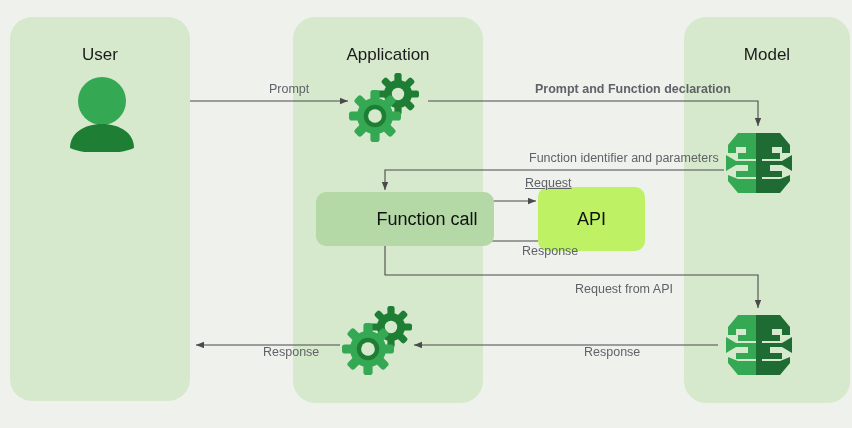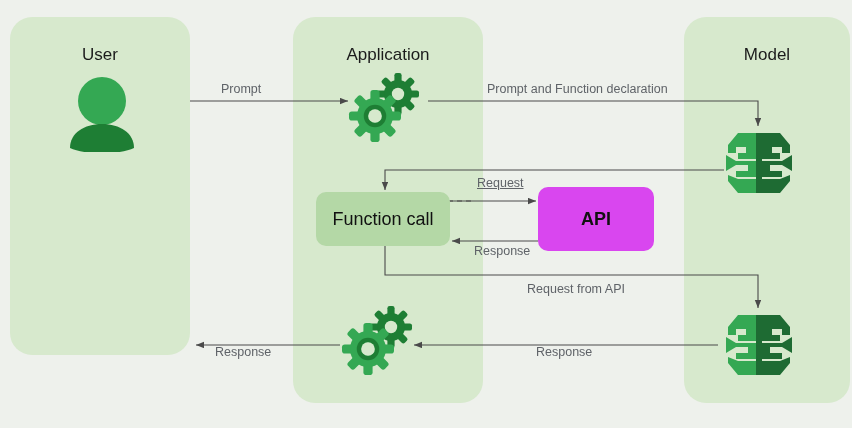--- a/index.html
+++ b/index.html
@@ -22,21 +22,21 @@
   }
   .panel-title {
     position: absolute;
     width: 100%;
     text-align: center;
     top: 28px;
     font-size: 17px;
     color: #1b1b1b;
     font-family: "Liberation Sans", sans-serif;
   }
-  #panel-user   { left: 10px;  top: 17px; width: 180px; height: 338px; }
+  #panel-user   { left: 10px;  top: 17px; width: 180px; height: 384px; }
   #panel-app    { left: 293px; top: 17px; width: 190px; height: 386px; }
   #panel-model  { left: 684px; top: 17px; width: 166px; height: 386px; }
 
   .svg-layer {
     position: absolute;
     left: 0; top: 0;
     width: 852px; height: 428px;
   }
 
   .box {
@@ -45,33 +45,34 @@
     display: flex;
     align-items: center;
     justify-content: center;
     font-size: 18px;
     color: #111;
     font-family: "Liberation Sans", sans-serif;
   }
   #box-function-call {
     left: 316px; top: 192px; width: 134px; height: 54px;
     background: #b4d8a6;
+    padding-left: 44px;
   }
   #box-api {
-    left: 538px; top: 187px; width: 116px; height: 64px;
-    background: #d946ef;
-    font-weight: bold;
+    left: 538px; top: 187px; width: 107px; height: 64px;
+    background: #bef264;
   }
 
   .edge-label {
     position: absolute;
     font-size: 12.5px;
     color: #5f6368;
     white-space: nowrap;
     font-family: "Liberation Sans", sans-serif;
+    margin-left: 48px;
   }
   .icon-holder { position: absolute; }
 </style>
 </head>
 <body>
 
 <div id="canvas">
 
   <div class="panel" id="panel-user">
     <div class="panel-title">User</div>
@@ -222,22 +223,23 @@
 
   <div class="box" id="box-function-call">
     <span>Function call</span>
   </div>
   <div class="box" id="box-api">
     <span>API</span>
   </div>
 
   <div class="edge-label" style="left:221px; top:82px;">Prompt</div>
 
-  <div class="edge-label" style="left:487px; top:82px;">Prompt and Function declaration</div>
-
+  <div class="edge-label" style="left:487px; top:82px;font-weight:bold;">Prompt and Function declaration</div>
+
+  <div class="edge-label" style="left:481px; top:151px;">Function identifier and parameters</div>
 
   <div class="edge-label" style="left:477px; top:176px;text-decoration:underline;">Request</div>
 
   <div class="edge-label" style="left:474px; top:244px;">Response</div>
 
   <div class="edge-label" style="left:527px; top:282px;">Request from API</div>
 
   <div class="edge-label" style="left:536px; top:345px;">Response</div>
 
   <div class="edge-label" style="left:215px; top:345px;">Response</div>

